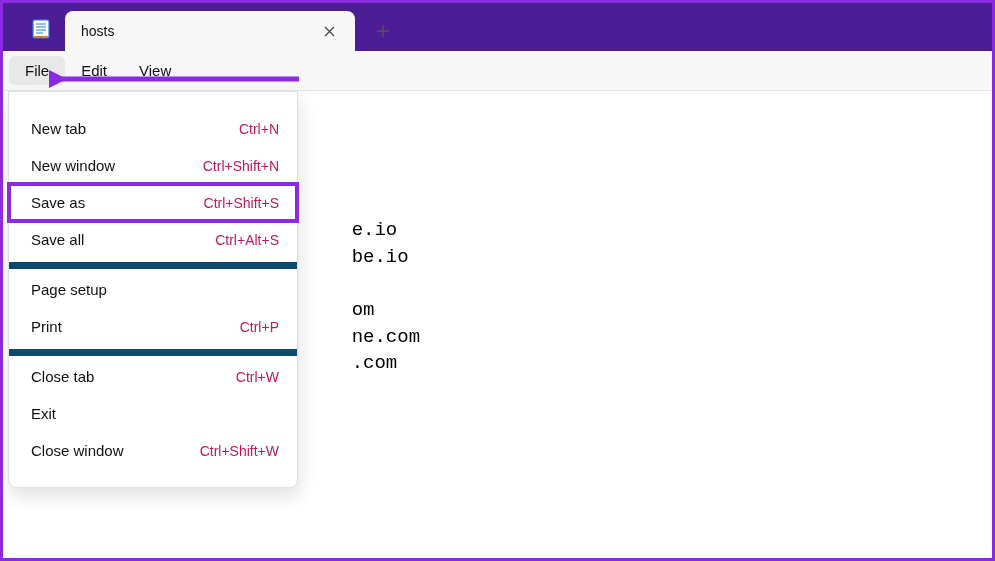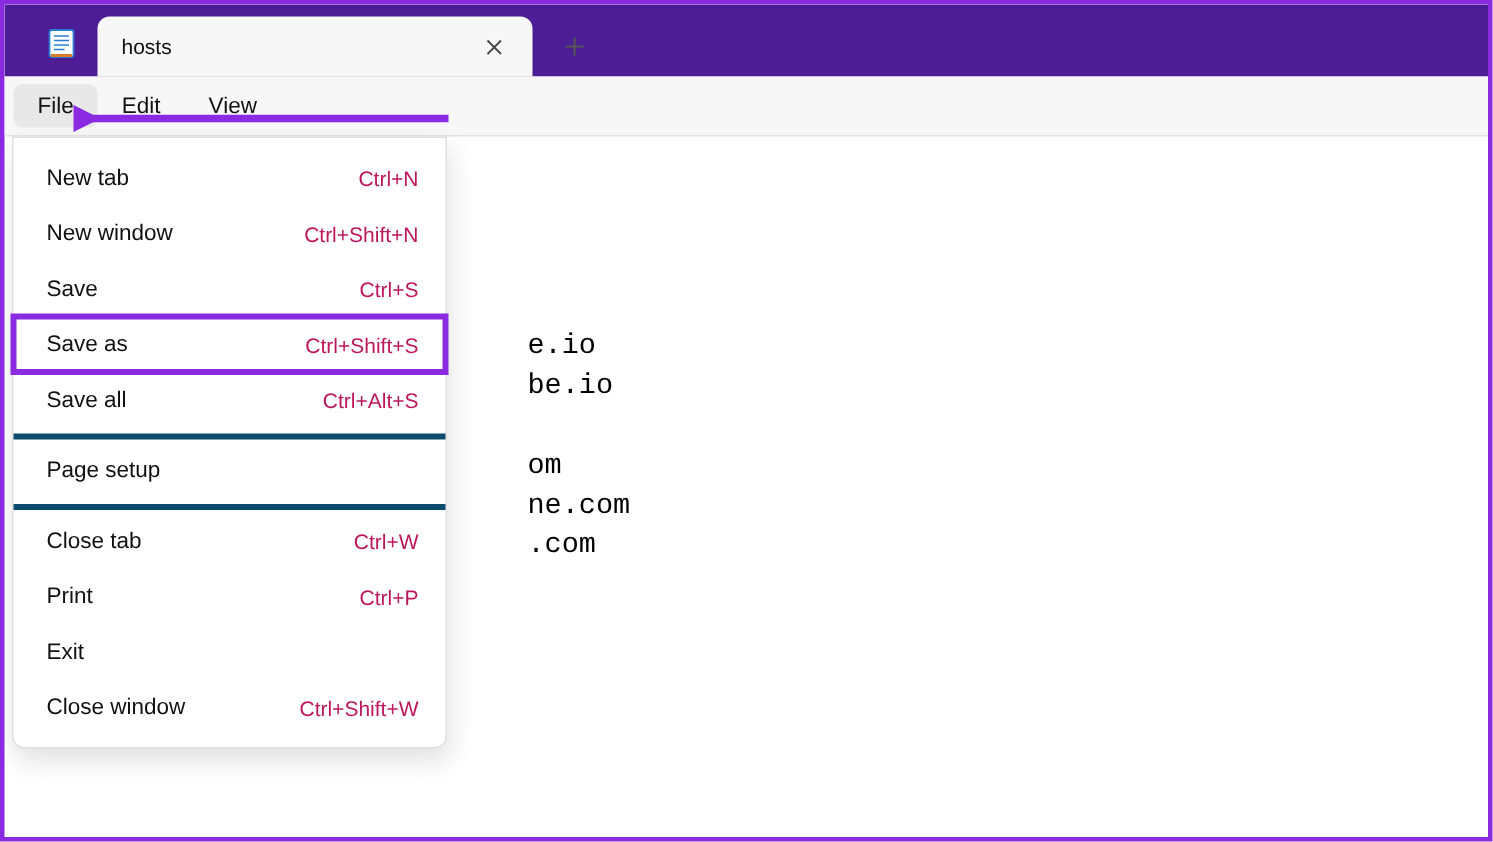--- a/index.html
+++ b/index.html
@@ -80,31 +80,31 @@
   .dropdown {
     position: absolute;
     top: 88px;
     left: 5px;
     width: 290px;
     background: #fff;
     border: 1px solid #e0e0e0;
     border-radius: 0 0 8px 8px;
     box-shadow: 2px 8px 18px rgba(0,0,0,0.12);
     z-index: 10;
-    padding: 8px 0;
+    padding: 18px 0;
   }
   .dropdown-item {
     display: flex;
     align-items: center;
     justify-content: space-between;
     padding: 10px 18px 10px 22px;
     font-size: 15px;
     color: #111;
   }
-  .group-top { border-top: 4px solid #0c4a6e; margin-top:4px; padding-top:12px;}
+  .group-top { border-top: 7px solid #0c4a6e; margin-top:4px; padding-top:12px;}
   .dropdown-item.highlight {
     outline: 4px solid #8a2be2;
     outline-offset: -2px;
     background: #fff;
     position: relative;
   }
   .shortcut { color: #be185d; font-size: 14px; }
   .arrow {
     position: absolute;
     top: 66px;
@@ -172,45 +172,41 @@
 
 <div class="dropdown">
   <div class="dropdown-item">
     <span>New tab</span>
     <span class="shortcut">Ctrl+N</span>
   </div>
   <div class="dropdown-item">
     <span>New window</span>
     <span class="shortcut">Ctrl+Shift+N</span>
   </div>
-  <div class="dropdown-item">
-    <span>Save</span>
-    <span class="shortcut">Ctrl+S</span>
-  </div>
   <div class="dropdown-item highlight">
     <span>Save as</span>
     <span class="shortcut">Ctrl+Shift+S</span>
   </div>
   <div class="dropdown-item">
     <span>Save all</span>
     <span class="shortcut">Ctrl+Alt+S</span>
   </div>
   <div class="dropdown-item group-top">
     <span>Page setup</span>
     <span class="shortcut"></span>
   </div>
+  <div class="dropdown-item">
+    <span>Print</span>
+    <span class="shortcut">Ctrl+P</span>
+  </div>
   <div class="dropdown-item group-top">
     <span>Close tab</span>
     <span class="shortcut">Ctrl+W</span>
   </div>
   <div class="dropdown-item">
-    <span>Print</span>
-    <span class="shortcut">Ctrl+P</span>
-  </div>
-  <div class="dropdown-item">
     <span>Exit</span>
     <span class="shortcut"></span>
   </div>
   <div class="dropdown-item">
     <span>Close window</span>
     <span class="shortcut">Ctrl+Shift+W</span>
   </div>
 </div>
 
 </body></html>

